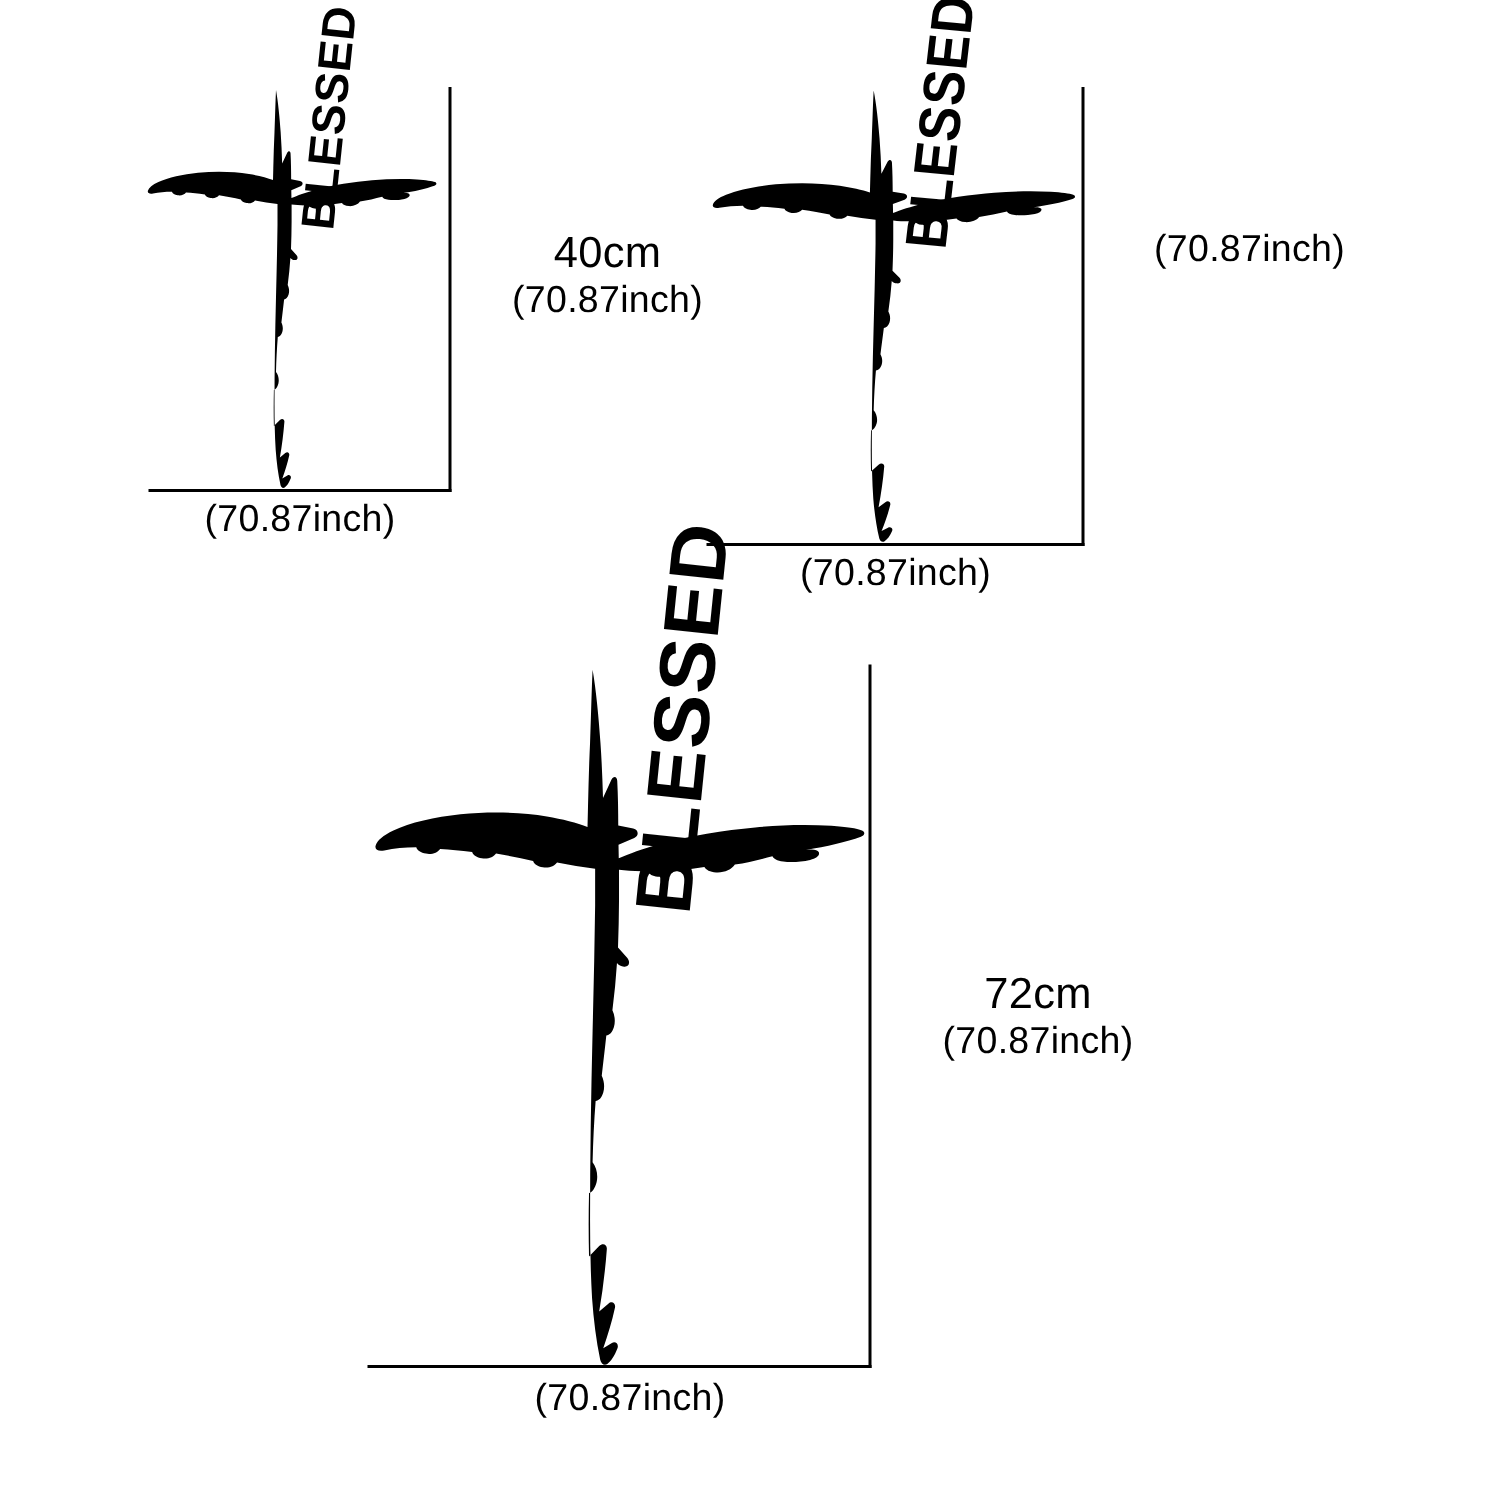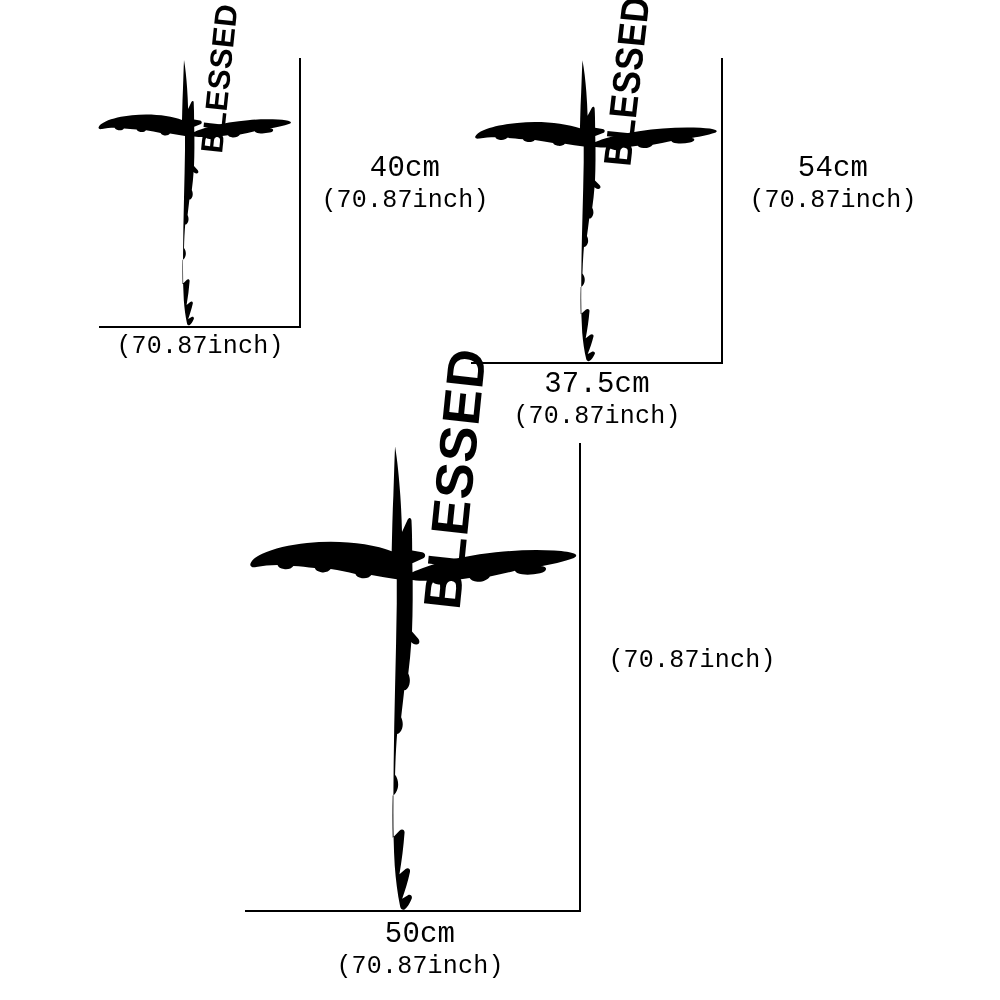--- a/index.html
+++ b/index.html
@@ -30,21 +30,20 @@
     background: #000000;
   }
 
   
   .dim-label {
     position: absolute;
     text-align: center;
     line-height: 1.18;
     white-space: nowrap;
     color: #000000;
-    font-family: Liberation Mono, monospace;
   }
   .dim-label .primary {
     display: block;
     font-size: 29px;
     font-weight: 400;
     letter-spacing: 0.2px;
   }
   .dim-label .secondary {
     display: block;
     font-size: 25px;
@@ -259,26 +258,24 @@
     <g transform="translate(126,96) rotate(-84)">
       <text class="blessed-word" x="0" y="0" font-size="31" text-anchor="start">BLESSED</text>
     </g>
   </svg>
 </div>
 
 <div class="rule-v" style="left:721px; top:58px; height:306px;"></div>
 <div class="rule-h" style="left:471px; top:362px; width:252px;"></div>
 
 <div class="dim-label" style="left:733px; top:152px; width:200px;">
-  <span class="primary">54cm</span>
   <span class="secondary">(70.87inch)</span>
 </div>
 
 <div class="dim-label" style="left:497px; top:368px; width:200px;">
-  <span class="primary">37.5cm</span>
   <span class="secondary">(70.87inch)</span>
 </div>
 
 <div class="artwork" style="left:246px; top:443px; width:332px; height:468px;">
   <svg viewBox="0 0 196 268" preserveAspectRatio="none" aria-hidden="true">
     <g>
       <path fill="#000000" d="
         M 88 2
         C 89.4 10 90.4 20 91.1 30
         C 91.6 37 91.9 44 92.1 51
@@ -360,19 +357,19 @@
     <g transform="translate(126,96) rotate(-84)">
       <text class="blessed-word" x="0" y="0" font-size="31" text-anchor="start">BLESSED</text>
     </g>
   </svg>
 </div>
 
 <div class="rule-v" style="left:579px; top:443px; height:469px;"></div>
 <div class="rule-h" style="left:245px; top:910px; width:336px;"></div>
 
 <div class="dim-label" style="left:592px; top:646px; width:200px;">
+  <span class="primary">72cm</span>
   <span class="secondary">(70.87inch)</span>
 </div>
 
 <div class="dim-label" style="left:320px; top:918px; width:200px;">
-  <span class="primary">50cm</span>
   <span class="secondary">(70.87inch)</span>
 </div>
 
 </body></html>

